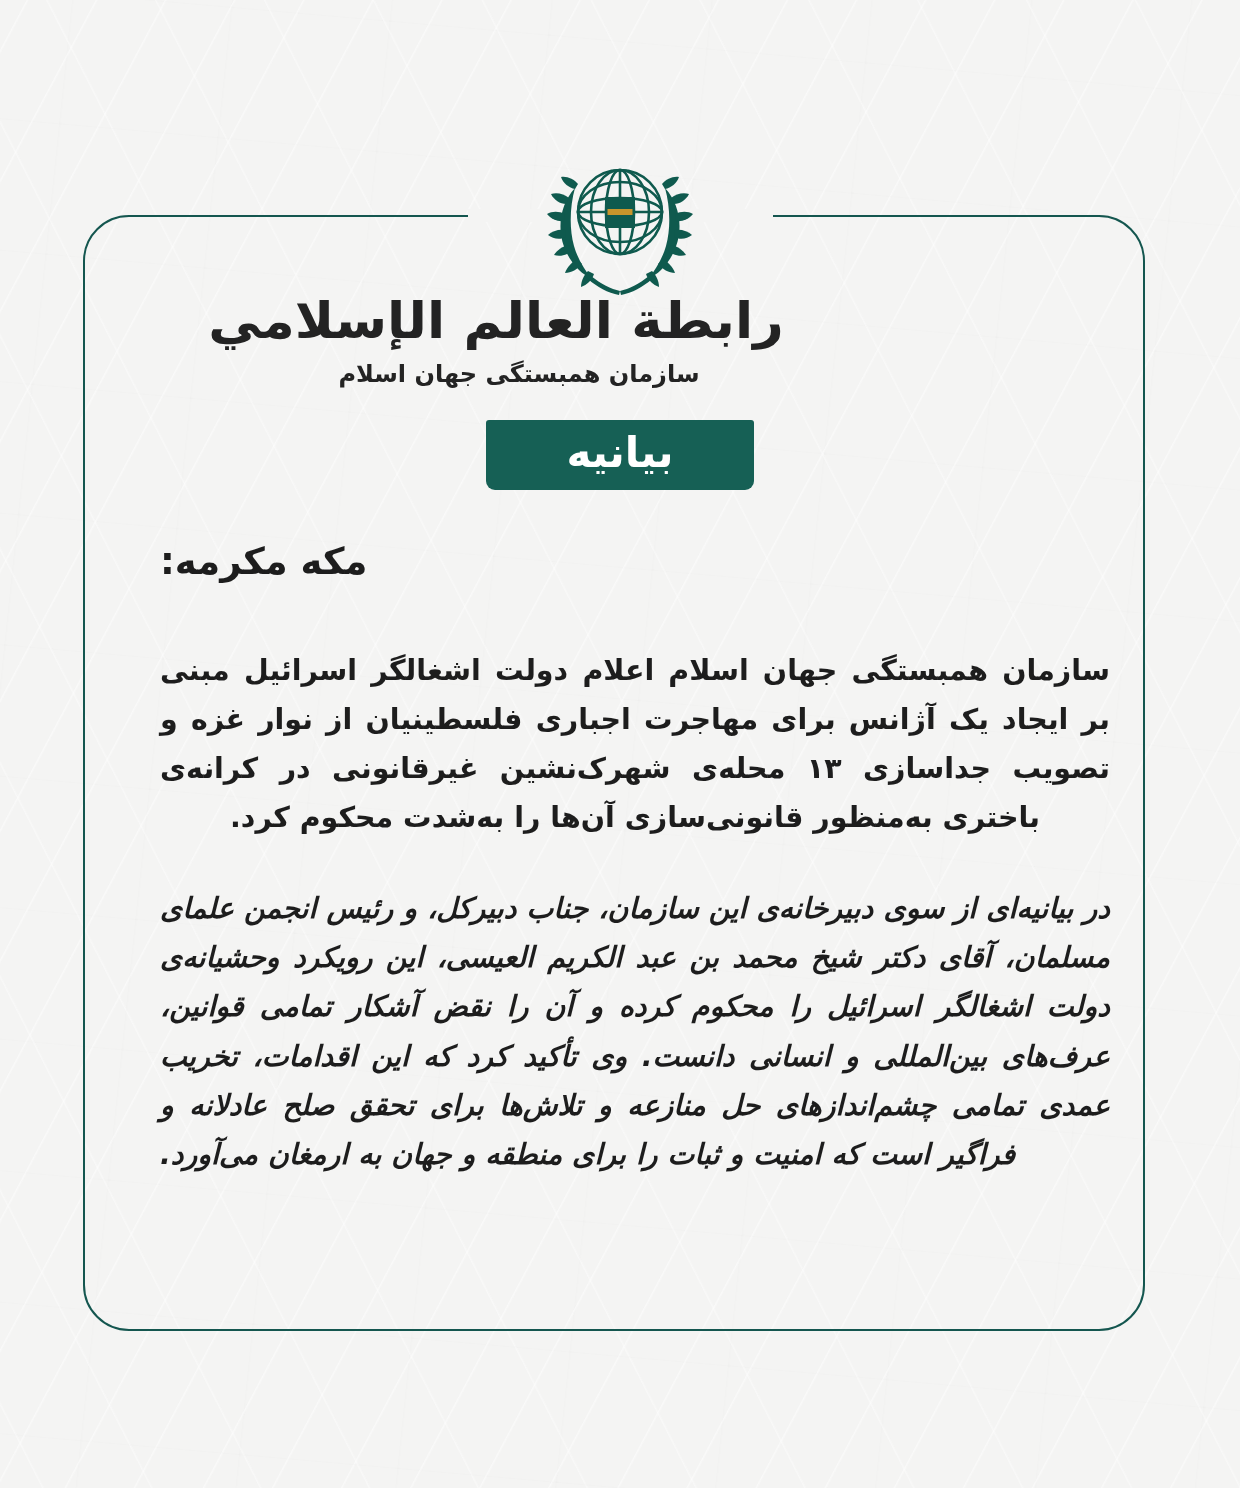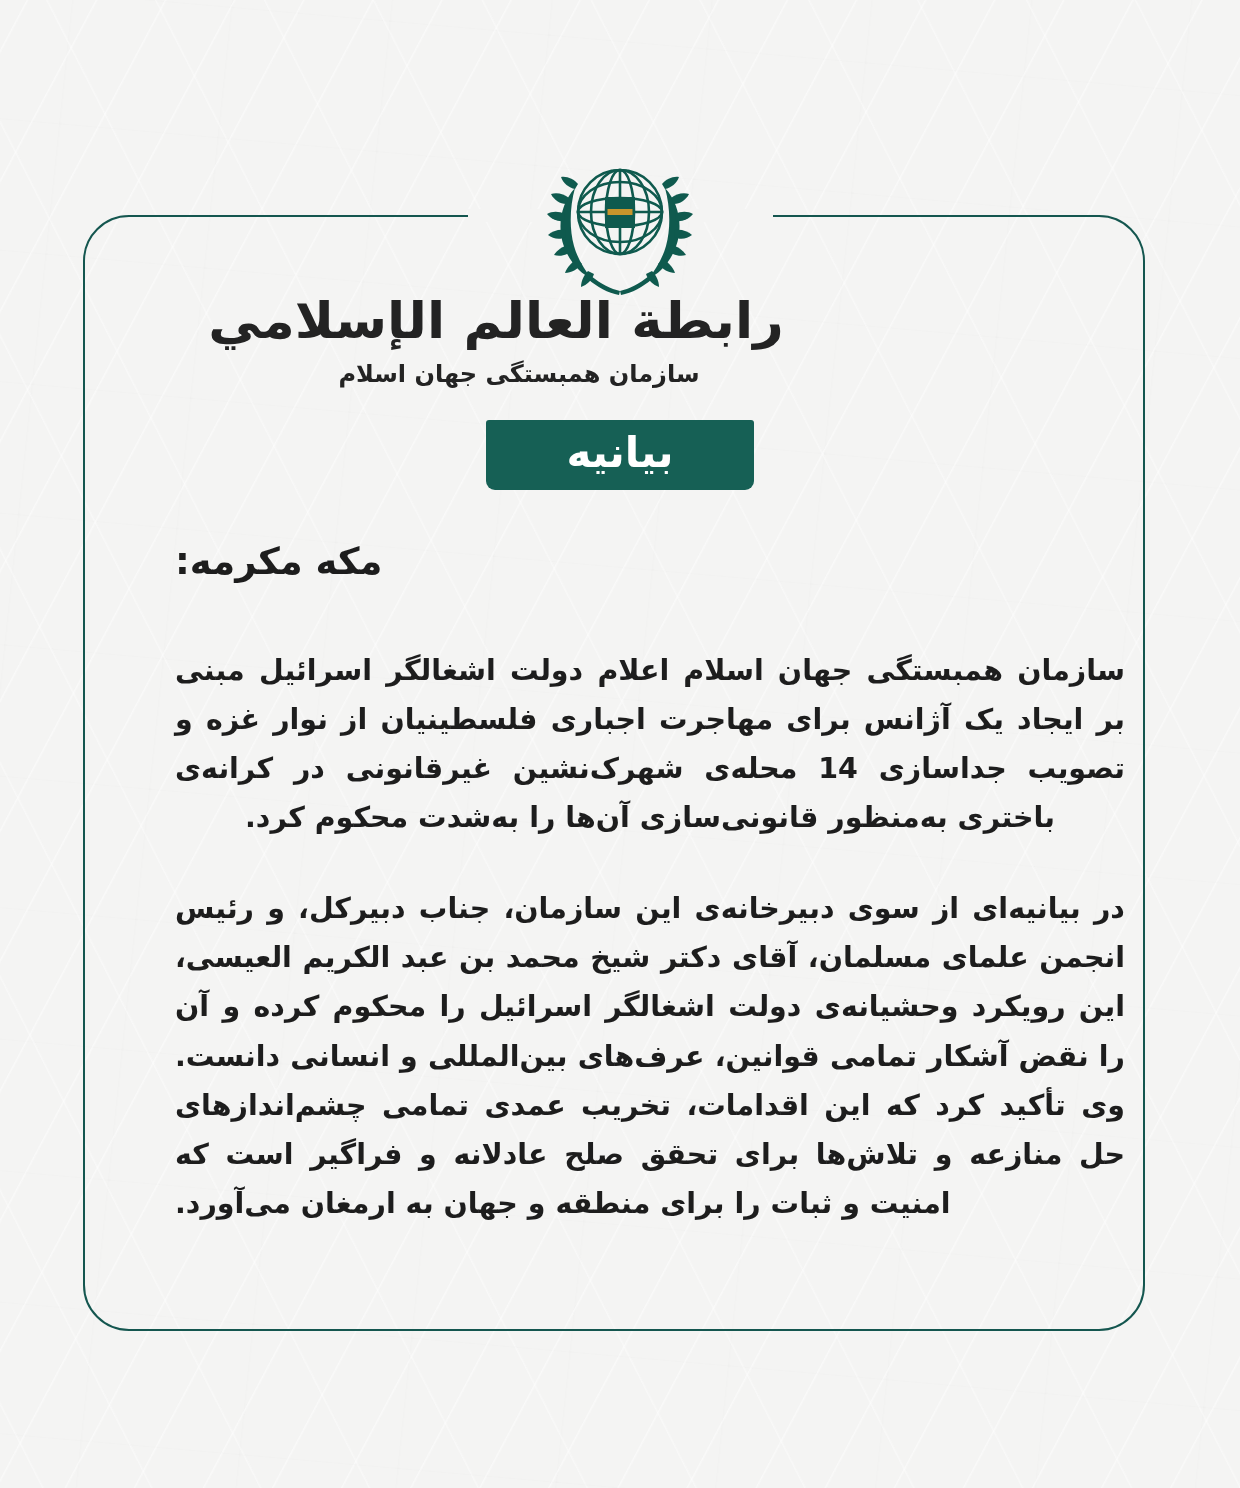--- a/index.html
+++ b/index.html
@@ -113,40 +113,39 @@
 
   
   .content {
     position: absolute;
     left: 160px;
     top: 540px;
     width: 950px;
     direction: rtl;
     text-align: justify;
     color: #1d1d1d;
-    margin-left: 15px;
   }
   .dateline {
     font-family: "DejaVu Sans", sans-serif;
     font-size: 37px;
     font-weight: 700;
     text-align: left;      
     margin: 0 0 62px 0;
     line-height: 1.2;
   }
   .para {
     font-family: "DejaVu Sans", sans-serif;
     font-size: 28.5px;
     font-weight: 600;
     line-height: 1.72;
     margin: 0 0 42px 0;
     text-align: justify;
     text-align-last: center;
   }
-  .para:last-child { margin-bottom: 0; }
+  .para:last-child { margin-bottom: 0; font-style: italic; }
   .para.p1 { text-align-last: center; }
   .para.p2 { text-align-last: left; }
 </style>
 </head>
 <body>
 
 <div class="paper-texture"></div>
 
 <div class="frame"></div>
 <div class="frame-top-gap"></div>
@@ -201,15 +200,15 @@
   <span class="wordmark-ar">رابطة العالم الإسلامي</span>
   <span class="wordmark-fa">سازمان همبستگی جهان اسلام</span>
 </div>
 
 <div class="badge-wrap">
   <span class="badge">بیانیه</span>
 </div>
 
 <div class="content">
   <p class="dateline">مکه مکرمه:</p>
-  <p class="para p1">سازمان همبستگی جهان اسلام اعلام دولت اشغالگر اسرائیل مبنی بر ایجاد یک آژانس برای مهاجرت اجباری فلسطینیان از نوار غزه و تصویب جداسازی 14 محله‌ی شهرک‌نشین غیرقانونی در کرانه‌ی باختری به‌منظور قانونی‌سازی آن‌ها را به‌شدت محکوم کرد.</p>
+  <p class="para p1">سازمان همبستگی جهان اسلام اعلام دولت اشغالگر اسرائیل مبنی بر ایجاد یک آژانس برای مهاجرت اجباری فلسطینیان از نوار غزه و تصویب جداسازی ۱۳ محله‌ی شهرک‌نشین غیرقانونی در کرانه‌ی باختری به‌منظور قانونی‌سازی آن‌ها را به‌شدت محکوم کرد.</p>
   <p class="para p2">در بیانیه‌ای از سوی دبیرخانه‌ی این سازمان، جناب دبیرکل، و رئیس انجمن علمای مسلمان، آقای دکتر شیخ محمد بن عبد الکریم العیسی، این رویکرد وحشیانه‌ی دولت اشغالگر اسرائیل را محکوم کرده و آن را نقض آشکار تمامی قوانین، عرف‌های بین‌المللی و انسانی دانست. وی تأکید کرد که این اقدامات، تخریب عمدی تمامی چشم‌اندازهای حل منازعه و تلاش‌ها برای تحقق صلح عادلانه و فراگیر است که امنیت و ثبات را برای منطقه و جهان به ارمغان می‌آورد.</p>
 </div>
 
 </body></html>

